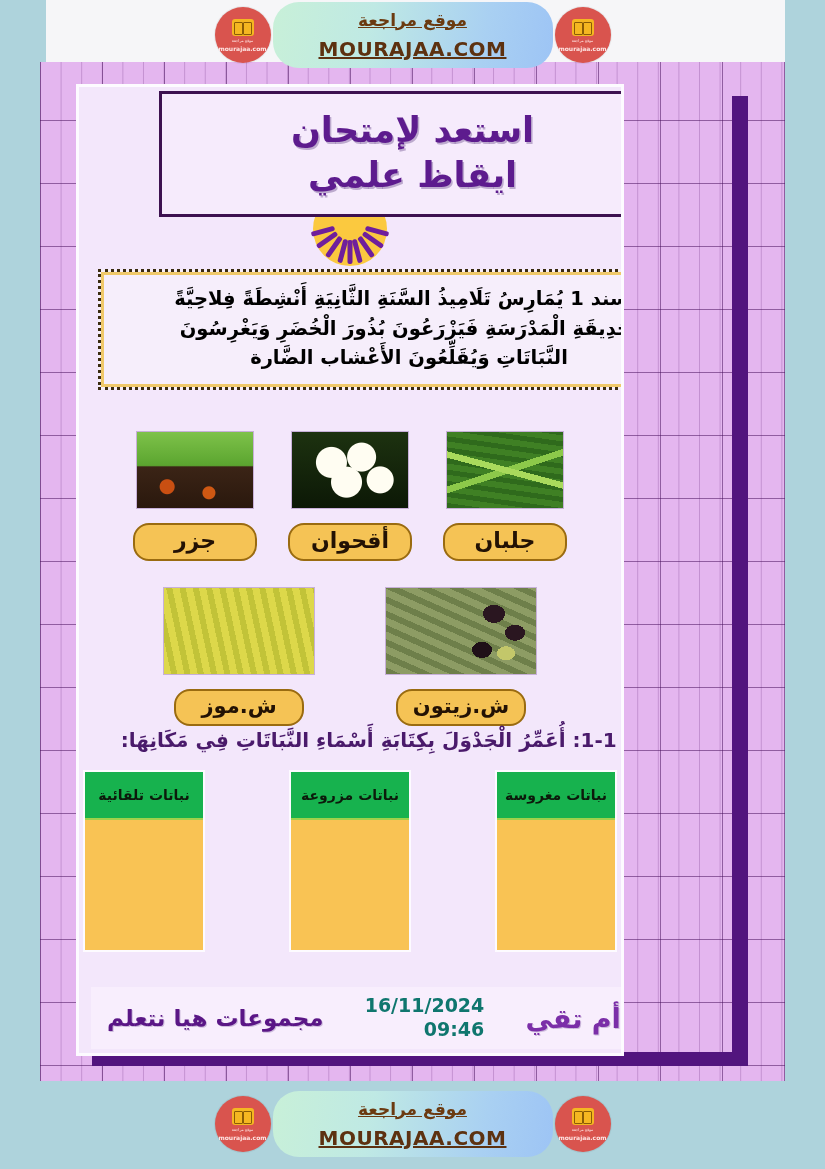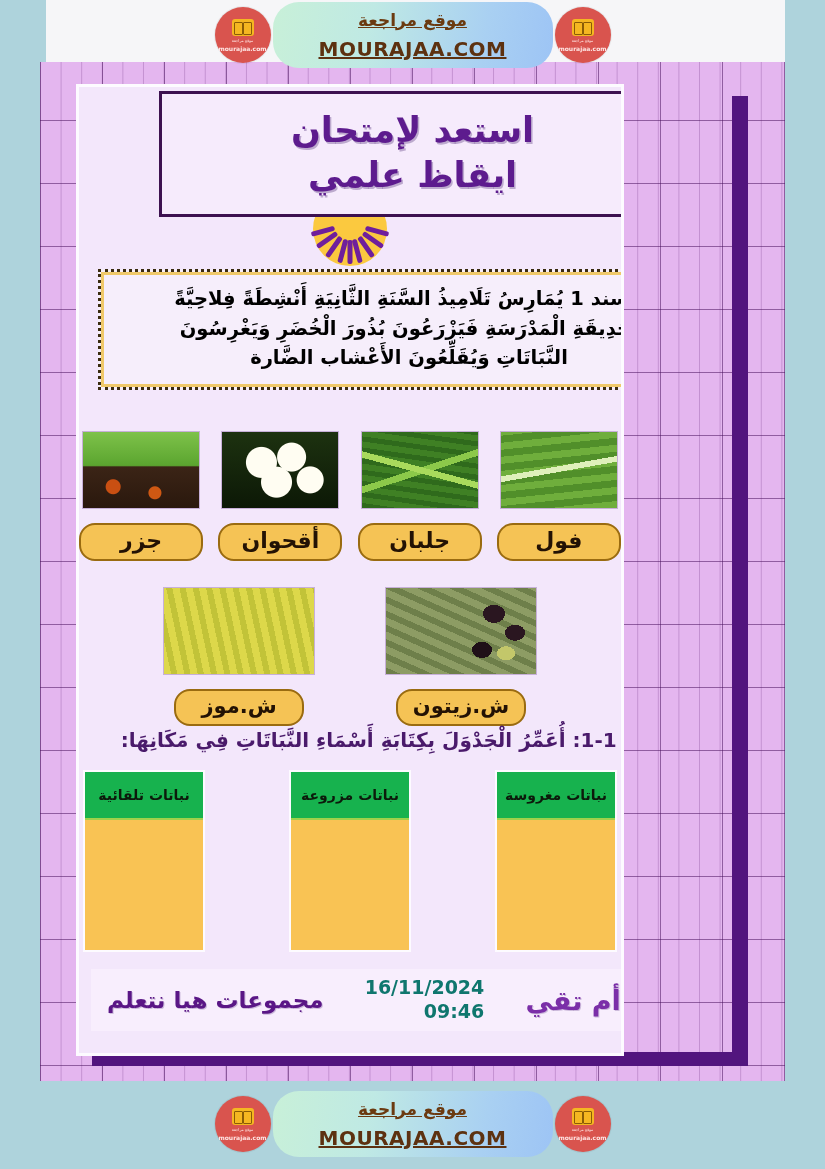--- a/index.html
+++ b/index.html
@@ -365,21 +365,21 @@
     padding: 0 4px;
   }
   .col-body {
     height: 130px;
     background: #f9c354;
   }
 
   
   .footer {
     position: absolute;
-    left: 12px; bottom: 22px;
+    left: 12px; bottom: 4px;
     width: 636px;
     height: 62px;
     background: #f8eefd;
     display: flex;
     align-items: center;
     justify-content: space-between;
     padding: 0 16px;
     z-index: 12;
     gap: 31px;
   }
@@ -469,24 +469,20 @@
         <div class="label-pill">جزر</div>
       </div>
       <div class="pic-cell">
         <div class="photo art-daisy"></div>
         <div class="label-pill">أقحوان</div>
       </div>
       <div class="pic-cell">
         <div class="photo art-pea"></div>
         <div class="label-pill">جلبان</div>
       </div>
-      <div class="pic-cell">
-        <div class="photo art-bean"></div>
-        <div class="label-pill">فول</div>
-      </div>
     </div>
 
     <div class="pic-row row2">
       <div class="pic-cell wide">
         <div class="photo art-banana"></div>
         <div class="label-pill">ش.موز</div>
       </div>
       <div class="pic-cell wide">
         <div class="photo art-olive"></div>
         <div class="label-pill">ش.زيتون</div>

